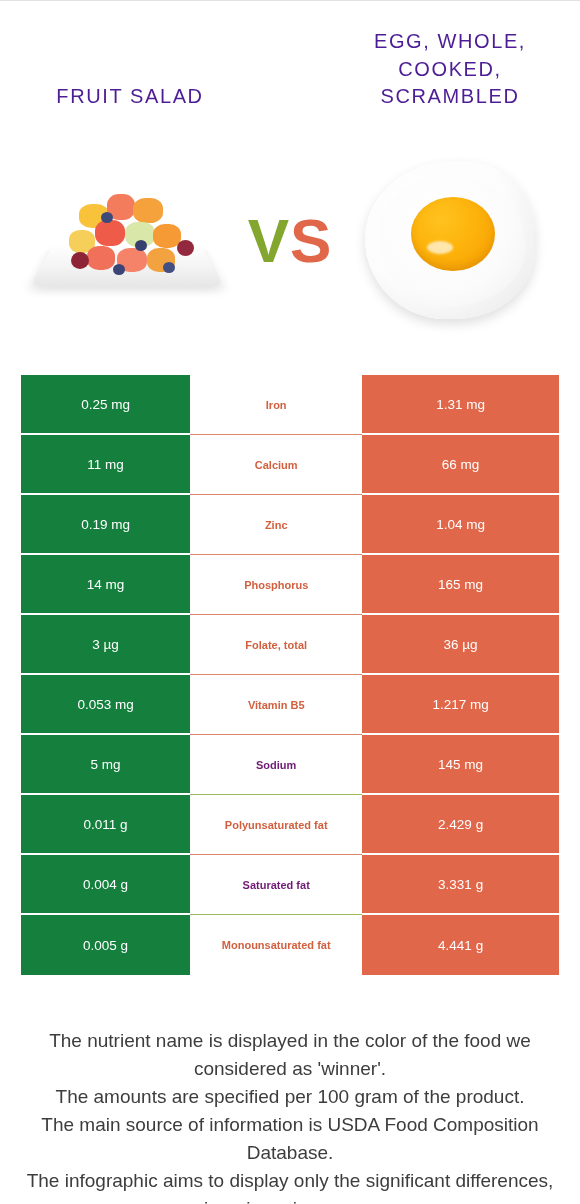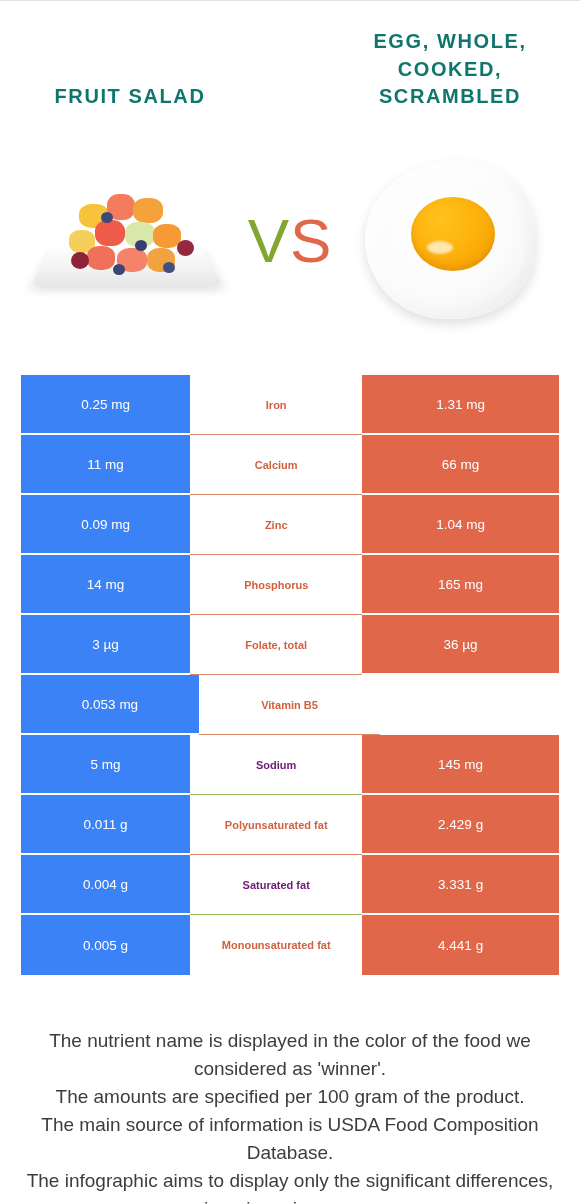--- a/index.html
+++ b/index.html
@@ -20,25 +20,25 @@
 
   
   .header {
     display: flex;
     align-items: flex-end;
     height: 120px;
     padding: 0 14px;
     box-sizing: border-box;
   }
   .title {
-    font-weight: 700;
+    font-weight: 400;
     font-size: 20px;
     letter-spacing: 1.6px;
     text-transform: uppercase;
-    color: #0f766e;
+    color: #4c1d95;
     line-height: 1.38;
     text-align: center;
   }
   .title-left {
     width: 232px;
     padding-bottom: 10px;
   }
   .title-spacer { flex: 1; }
   .title-right {
     width: 232px;
@@ -58,21 +58,21 @@
     height: 200px;
     display: flex;
     align-items: center;
     justify-content: center;
     position: relative;
   }
   .vs {
     flex: 1;
     text-align: center;
     font-size: 62px;
-    font-weight: 400;
+    font-weight: 700;
     letter-spacing: 1px;
     line-height: 1;
     white-space: nowrap;
   }
   .vs-v { color: #82A62E; }
   .vs-s { color: #E0674A; }
 
   
   .salad {
     position: relative;
@@ -145,21 +145,21 @@
   }
   .cell {
     display: flex;
     align-items: center;
     justify-content: center;
     box-sizing: border-box;
     font-size: 13.5px;
   }
   .cell-left {
     width: 178px;
-    background: #3b82f6;
+    background: #15803d;
     color: #ffffff;
     border-bottom: 2px solid #ffffff;
   }
   .cell-mid {
     width: 181px;
     background: #ffffff;
     font-weight: bold;
     font-size: 11px;
   }
   .cell-right {
@@ -237,40 +237,41 @@
     <div class="cell cell-right">1.31 mg</div>
   </div>
 
   <div class="row">
     <div class="cell cell-left">11 mg</div>
     <div class="cell cell-mid win-orange">Calcium</div>
     <div class="cell cell-right">66 mg</div>
   </div>
 
   <div class="row">
-    <div class="cell cell-left">0.09 mg</div>
+    <div class="cell cell-left">0.19 mg</div>
     <div class="cell cell-mid win-orange">Zinc</div>
     <div class="cell cell-right">1.04 mg</div>
   </div>
 
   <div class="row">
     <div class="cell cell-left">14 mg</div>
     <div class="cell cell-mid win-orange">Phosphorus</div>
     <div class="cell cell-right">165 mg</div>
   </div>
 
   <div class="row">
     <div class="cell cell-left">3 µg</div>
     <div class="cell cell-mid win-orange">Folate, total</div>
     <div class="cell cell-right">36 µg</div>
   </div>
 
   <div class="row">
     <div class="cell cell-left">0.053 mg</div>
     <div class="cell cell-mid win-orange">Vitamin B5</div>
+    <div class="cell cell-right">1.217 mg</div>
   </div>
 
   <div class="row">
     <div class="cell cell-left">5 mg</div>
     <div class="cell cell-mid win-green">Sodium</div>
     <div class="cell cell-right">145 mg</div>
   </div>
 
   <div class="row">
     <div class="cell cell-left">0.011 g</div>

